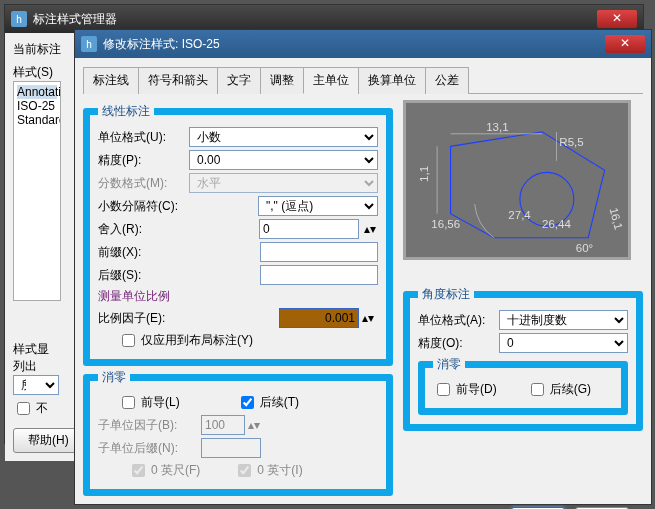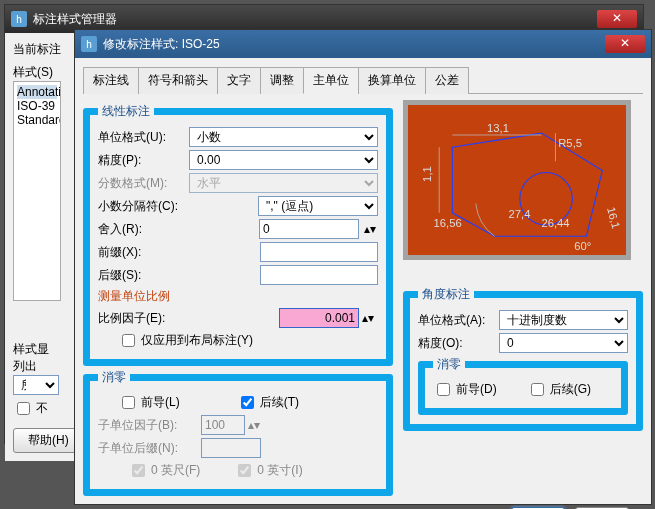--- a/index.html
+++ b/index.html
@@ -18,21 +18,21 @@
 select,input[type=text]{border:1px solid #7a9ac0;background:#fff;height:20px;padding:0 3px}
 select{padding-right:16px}
 select:disabled,input:disabled{background:#f0f0f0;color:#888}
 .tabs{display:flex;border-bottom:1px solid #aaa;margin-bottom:6px}
 .tab{padding:4px 9px;border:1px solid #aaa;border-bottom:none;background:#ececec;margin-right:-1px;cursor:pointer;position:relative;top:1px}
 .tab.active{background:#f0f0f0;border-bottom:1px solid #f0f0f0}
 fieldset{border:7px solid #0ea5e9;border-radius:3px;margin:3px 0;padding:4px 8px 6px}
 legend{padding:0 4px;color:#1a4f8a}
 .row{display:flex;align-items:center;margin:3px 0;gap:3px}
 .row .lbl{width:88px}
-.preview{width:228px;height:160px;background:#c2410c;border:5px solid #a3a3a3;position:relative}
+.preview{width:228px;height:160px;background:#737373;border:3px solid #a3a3a3;position:relative}
 .preview svg{width:100%;height:100%}
 .cols{display:flex;gap:10px}
 .leftcol{flex:1}
 .rightcol{width:240px}
 .cbwrap{display:flex;align-items:center;gap:3px}
 .gray{color:#888}
 .tree{border:1px solid #aaa;background:#fff;width:48px;height:220px;padding:3px;overflow:hidden}
 .tree div{white-space:nowrap}
 .footer{display:flex;justify-content:flex-end;gap:10px;padding:8px 14px}
 </style>
@@ -46,21 +46,21 @@
     <div class="winbtns">
       <span class="closex">✕</span>
     </div>
   </div>
   <div class="content">
     <div class="lbl">当前标注</div>
     <div style="height:6px"></div>
     <div class="lbl">样式(S)</div>
     <div class="tree">
       <div style="background:#cde">Annotative</div>
-      <div>ISO-39</div>
+      <div>ISO-25</div>
       <div>Standard</div>
     </div>
     <div style="height:40px"></div>
     <div class="lbl">样式显</div><br>
     <div class="lbl">列出</div><br>
     <select style="width:46px"><option>所有样</option></select>
     <div class="cbwrap" style="margin-top:4px">
         <input type="checkbox" style="">
         <span class="lbl">不</span>
       </div>
@@ -117,24 +117,24 @@
           <div class="row">
               <span class="lbl">前缀(X):</span>
             <input type="text" style="width: 118px; margin-left: auto;" value="">
             </div>
           <div class="row">
               <span class="lbl">后缀(S):</span>
             <input type="text" style="width: 118px; margin-left: auto;" value="">
             </div>
 
           <fieldset style="border:none;padding:0;margin-top:2px">
-            <legend style="color:#c2410c;padding:0">测量单位比例</legend>
+            <legend style="color:#701a75;padding:0">测量单位比例</legend>
             <div class="row">
                 <span class="lbl">比例因子(E):</span>
-              <input type="text" style="width: 80px; margin-left: auto; text-align: right; background: #f9a8d4; border-color: rgb(51, 102, 204);" value="0.001">
+              <input type="text" style="width: 80px; margin-left: auto; text-align: right; background: #a16207; border-color: rgb(51, 102, 204);" value="0.001">
                 <span style="width:16px">▴▾</span>
               </div>
             <div class="cbwrap" style="margin-left:20px">
                 <input type="checkbox" style="">
                 <span>仅应用到布局标注(Y)</span>
               </div>
           </fieldset>
         </fieldset>
 
         <fieldset>

